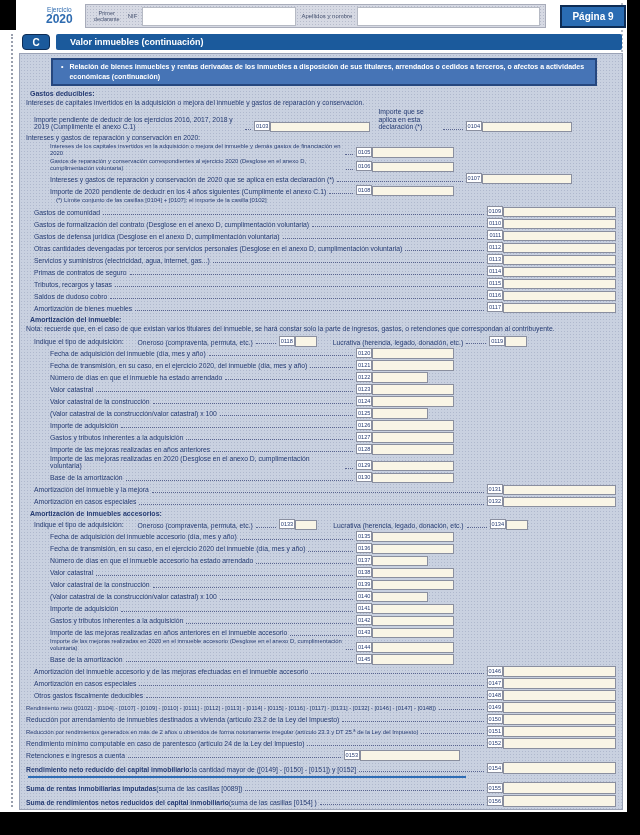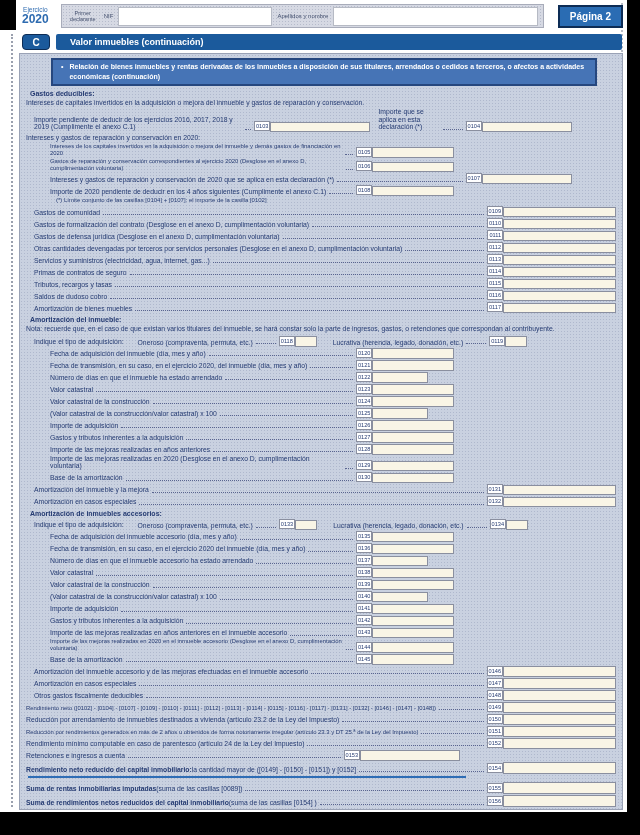--- a/index.html
+++ b/index.html
@@ -7,21 +7,21 @@
        font-family:"Liberation Sans",sans-serif;color:#253b72;overflow:hidden;}
   
   .corner-tl{position:absolute;left:0;top:0;width:16px;height:30px;background:#000;}
   .edge-right{position:absolute;right:0;top:0;width:13px;height:835px;background:#000;}
   .edge-bottom{position:absolute;left:0;bottom:0;width:640px;height:23px;background:#000;}
   .perf-left{position:absolute;left:11px;top:34px;bottom:28px;border-left:2px dotted #9aa0ae;}
   .perf-right{position:absolute;right:17px;top:3px;bottom:28px;border-left:2px dotted #b8bcc6;}
 
   
   .top{position:absolute;left:22px;top:2px;right:17px;height:28px;display:flex;align-items:center;}
-  .ejercicio{color:#2e6bb0;text-align:center;line-height:1;margin-right:12px;}
+  .ejercicio{color:#2e6bb0;text-align:center;line-height:1;margin-right:12px;margin-left:24px;}
   .ejercicio .small{font-size:6.5px;display:block;}
   .ejercicio .year{font-size:12px;font-weight:bold;display:block;}
   .decl-panel{flex:1;background:#d6d9e3;border:1px solid #a8acba;height:22px;display:flex;align-items:center;padding:0 5px;gap:5px;
       background-image:radial-gradient(rgba(110,120,150,.30) 1px,transparent 1px);background-size:3px 3px;}
   .decl-label{font-size:5.5px;color:#44506e;width:32px;line-height:1.1;text-align:center;}
   .mini-label{font-size:6px;color:#44506e;white-space:nowrap;}
   .nif-input{width:148px;height:15px;background:#fff;border:1px solid #b6bac4;}
   .ap-input{flex:1;height:15px;background:#fff;border:1px solid #b6bac4;}
   .pagina{background:#2a6cb3;color:#fff;font-weight:bold;font-size:10px;padding:4px 10px;
       border:2px solid #0d2c55;margin-left:14px;white-space:nowrap;}
@@ -89,21 +89,21 @@
     <span class="small">Ejercicio</span>
     <span class="year">2020</span>
   </div>
   <div class="decl-panel">
     <span class="decl-label">Primer declarante</span>
     <span class="mini-label">NIF</span>
     <input class="nif-input" type="text" style="">
     <span class="mini-label">Apellidos y nombre</span>
     <input class="ap-input" type="text" style="">
   </div>
-  <div class="pagina">Página 2</div>
+  <div class="pagina">Página 9</div>
 </div>
 
 <div class="sec">
   <div class="sec-badge">C</div>
   <div class="sec-bar">Valor inmuebles (continuación)</div>
 </div>
 
 <div class="body">
   <div class="sub">
     <span class="bullet">•</span>

